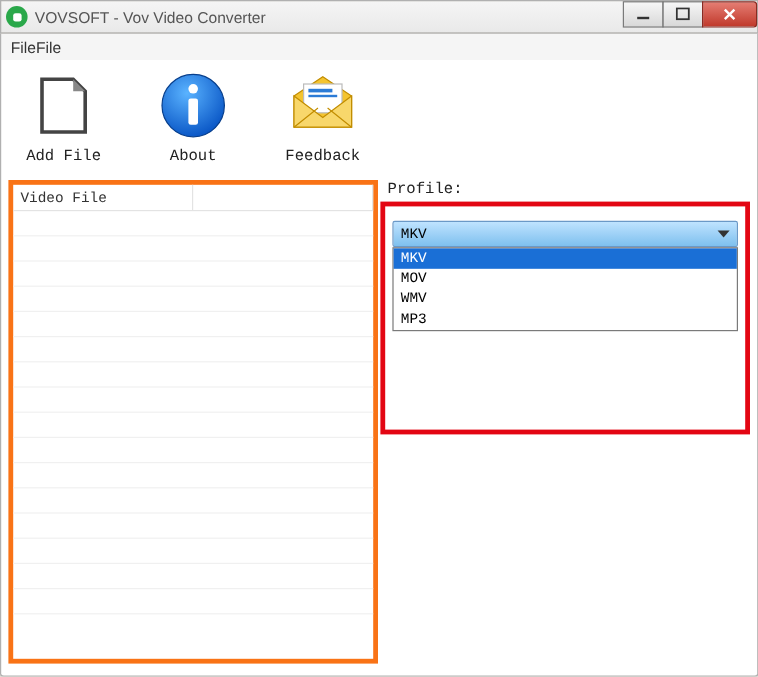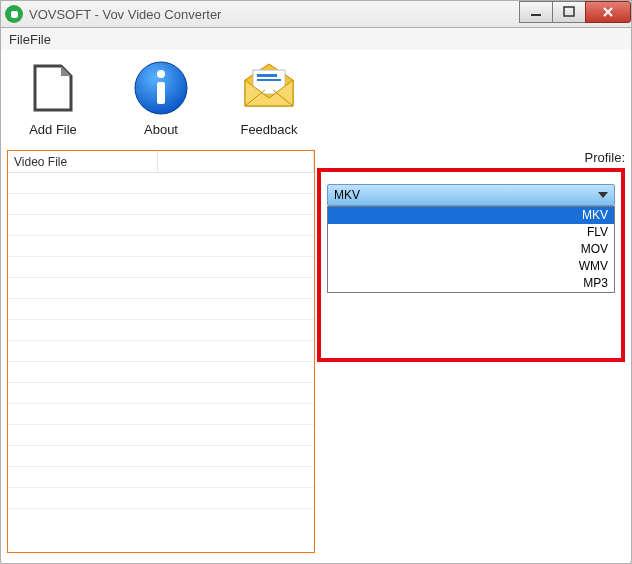--- a/index.html
+++ b/index.html
@@ -75,20 +75,21 @@
   }
   .menubar span { cursor: default; }
 
   .appbody {
     background: #fff;
     border: 1px solid #b0b0b0;
     border-top: none;
     height: calc(564px - 28px - 22px);
     position: relative;
     border-radius: 0 0 3px 3px;
+    font-family: Liberation Mono, monospace;
   }
 
   .toolbar {
     display: flex;
     padding: 6px 12px 0 12px;
     gap: 28px;
   }
   .tbtn {
     display: flex;
     flex-direction: column;
@@ -106,21 +107,21 @@
     margin-top: 2px;
   }
 
   .content {
     position: absolute;
     top: 100px; left: 6px; right: 6px; bottom: 10px;
     display: flex;
   }
   .leftpane {
     width: 308px;
-    border: 1px solid #f97316;
+    border: 4px solid #f97316;
     background: #fff;
     text-align: right;
   }
   .leftpane .header {
     height: 22px;
     border-bottom: 1px solid #e3e3e3;
     display: flex;
     align-items: center;
   }
   .leftpane .hcol {
@@ -138,21 +139,20 @@
   }
   .leftpane .row {
     height: 21px;
     border-bottom: 1px solid #f0f0f0;
   }
 
   .rightpane {
     flex: 1;
     position: relative;
     padding-left: 6px;
-    text-align: right;
   }
   .profile-label {
     font-size: 13px;
     color: #222;
     padding-left: 2px;
   }
   .highlight {
     position: absolute;
     border: 4px solid #e30613;
     top: 18px; left: 2px; right: 0;
@@ -301,21 +301,20 @@
 
     <div class="rightpane">
       <div class="profile-label">Profile:</div>
       <div class="highlight"></div>
       <div class="combo">
         <span>MKV</span>
         <div class="arrow"></div>
       </div>
       <div class="dropdown">
         <div class="opt sel">MKV</div>
-        <div class="opt">FLV</div>
         <div class="opt">MOV</div>
         <div class="opt">WMV</div>
         <div class="opt">MP3</div>
       </div>
     </div>
   </div>
 
 </div>
 
 </body></html>

